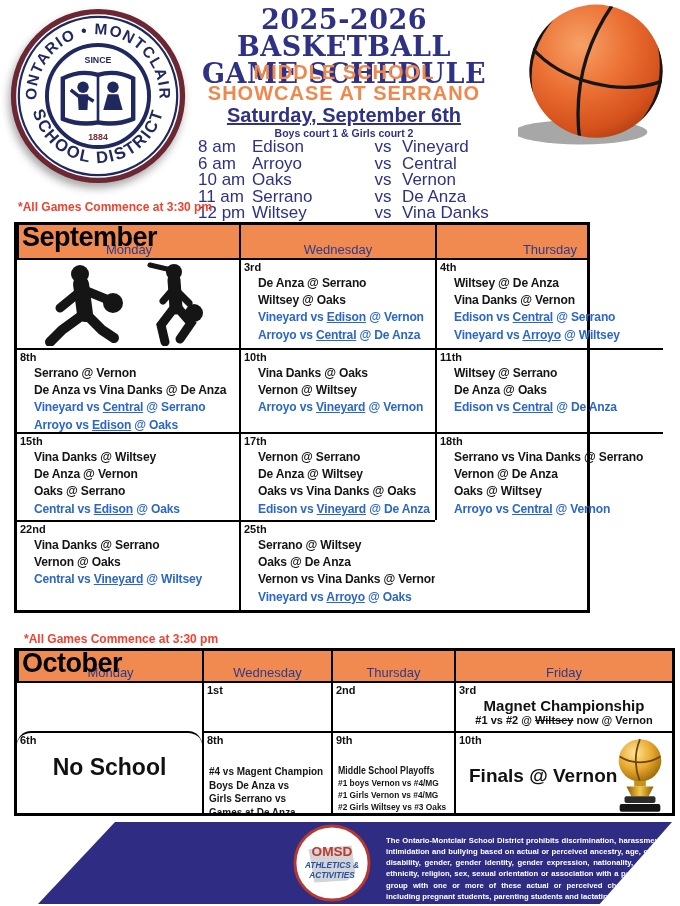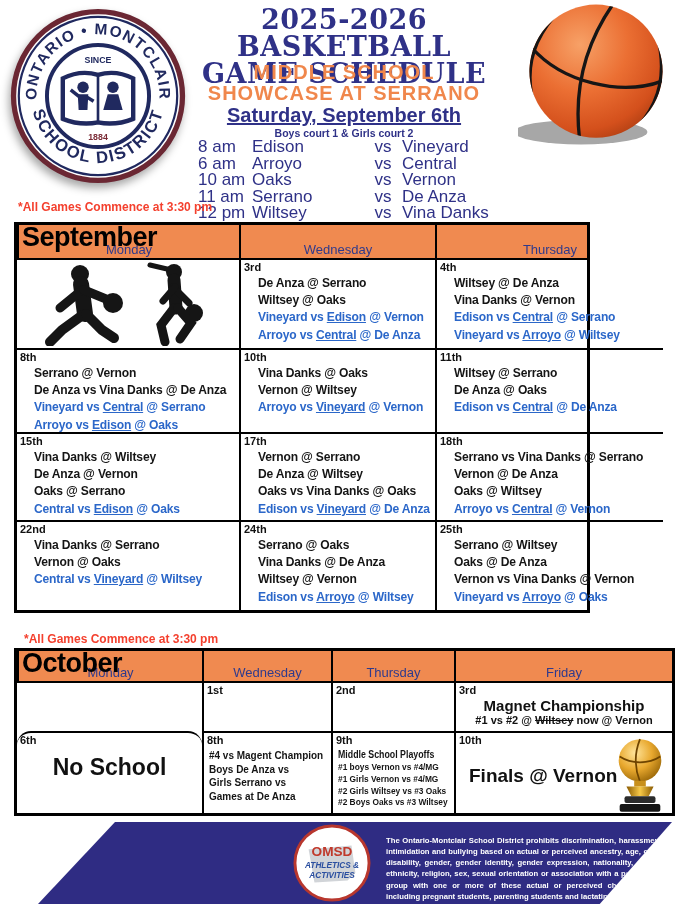--- a/index.html
+++ b/index.html
@@ -51,21 +51,21 @@
   #oct-cal .cal-cell:nth-child(-n+4){border-top:none;}
   .cell-date{font-size:11px;font-weight:700;color:#111;line-height:1.15;}
   .cell-lines{margin-left:14px;}
   .game-line{font-weight:700;font-size:13px;color:#151515;line-height:1.34;letter-spacing:-.2px;
         white-space:nowrap;transform:scaleX(.93);transform-origin:0 50%;}
   .blue-line{color:#2B67C9;}
   .cell-players{display:flex;justify-content:center;align-items:center;height:100%;}
   .big-label{font-size:23px;font-weight:700;text-align:center;margin-top:7px;color:#111;}
   .magnet-title{font-size:15px;font-weight:700;text-align:center;color:#111;margin-top:0;line-height:1.15;}
   .magnet-sub{font-size:11px;font-weight:700;text-align:center;color:#111;line-height:1.2;}
-  .oct-lines{margin-top:2px;margin-left:2px;}
+  .oct-lines{margin-top:18px;margin-left:2px;}
   .oct-line{font-size:10.5px;font-weight:700;color:#151515;line-height:1.32;white-space:nowrap;
         transform:scaleX(.95);transform-origin:0 50%;}
   .tight .oct-line{font-size:9.5px;line-height:1.24;transform:scaleX(.88);}
   .tight .oct-line:first-child{font-size:10px;}
   .finals-label{font-size:19px;font-weight:700;color:#111;margin:18px 0 0 10px;}
   .trophy{position:absolute;right:2px;top:2px;width:60px;height:78px;}
 
   
   .footer-band{position:absolute;left:38px;top:822px;width:634px;height:82px;background:#2F2C83;
         clip-path:polygon(12.15% 0,100% 0,88.6% 100%,0 100%);}
@@ -277,29 +277,20 @@
         </div>
         <div class="cal-cell">
           <div class="cell-date">22nd</div>
           <div class="cell-lines">
             <div class="game-line">Vina Danks @ Serrano</div>
             <div class="game-line">Vernon @ Oaks</div>
             <div class="game-line blue-line">Central vs <u>Vineyard</u> @ Wiltsey</div>
           </div>
         </div>
         <div class="cal-cell">
-          <div class="cell-date">24th</div>
-          <div class="cell-lines">
-            <div class="game-line">Serrano @ Oaks</div>
-            <div class="game-line">Vina Danks @ De Anza</div>
-            <div class="game-line">Wiltsey @ Vernon</div>
-            <div class="game-line blue-line">Edison vs <u>Arroyo</u> @ Wiltsey</div>
-          </div>
-        </div>
-        <div class="cal-cell">
           <div class="cell-date">25th</div>
           <div class="cell-lines">
             <div class="game-line">Serrano @ Wiltsey</div>
             <div class="game-line">Oaks @ De Anza</div>
             <div class="game-line">Vernon vs Vina Danks @ Vernon</div>
             <div class="game-line blue-line">Vineyard vs <u>Arroyo</u> @ Oaks</div>
           </div>
         </div>
       </div>
     </div>

